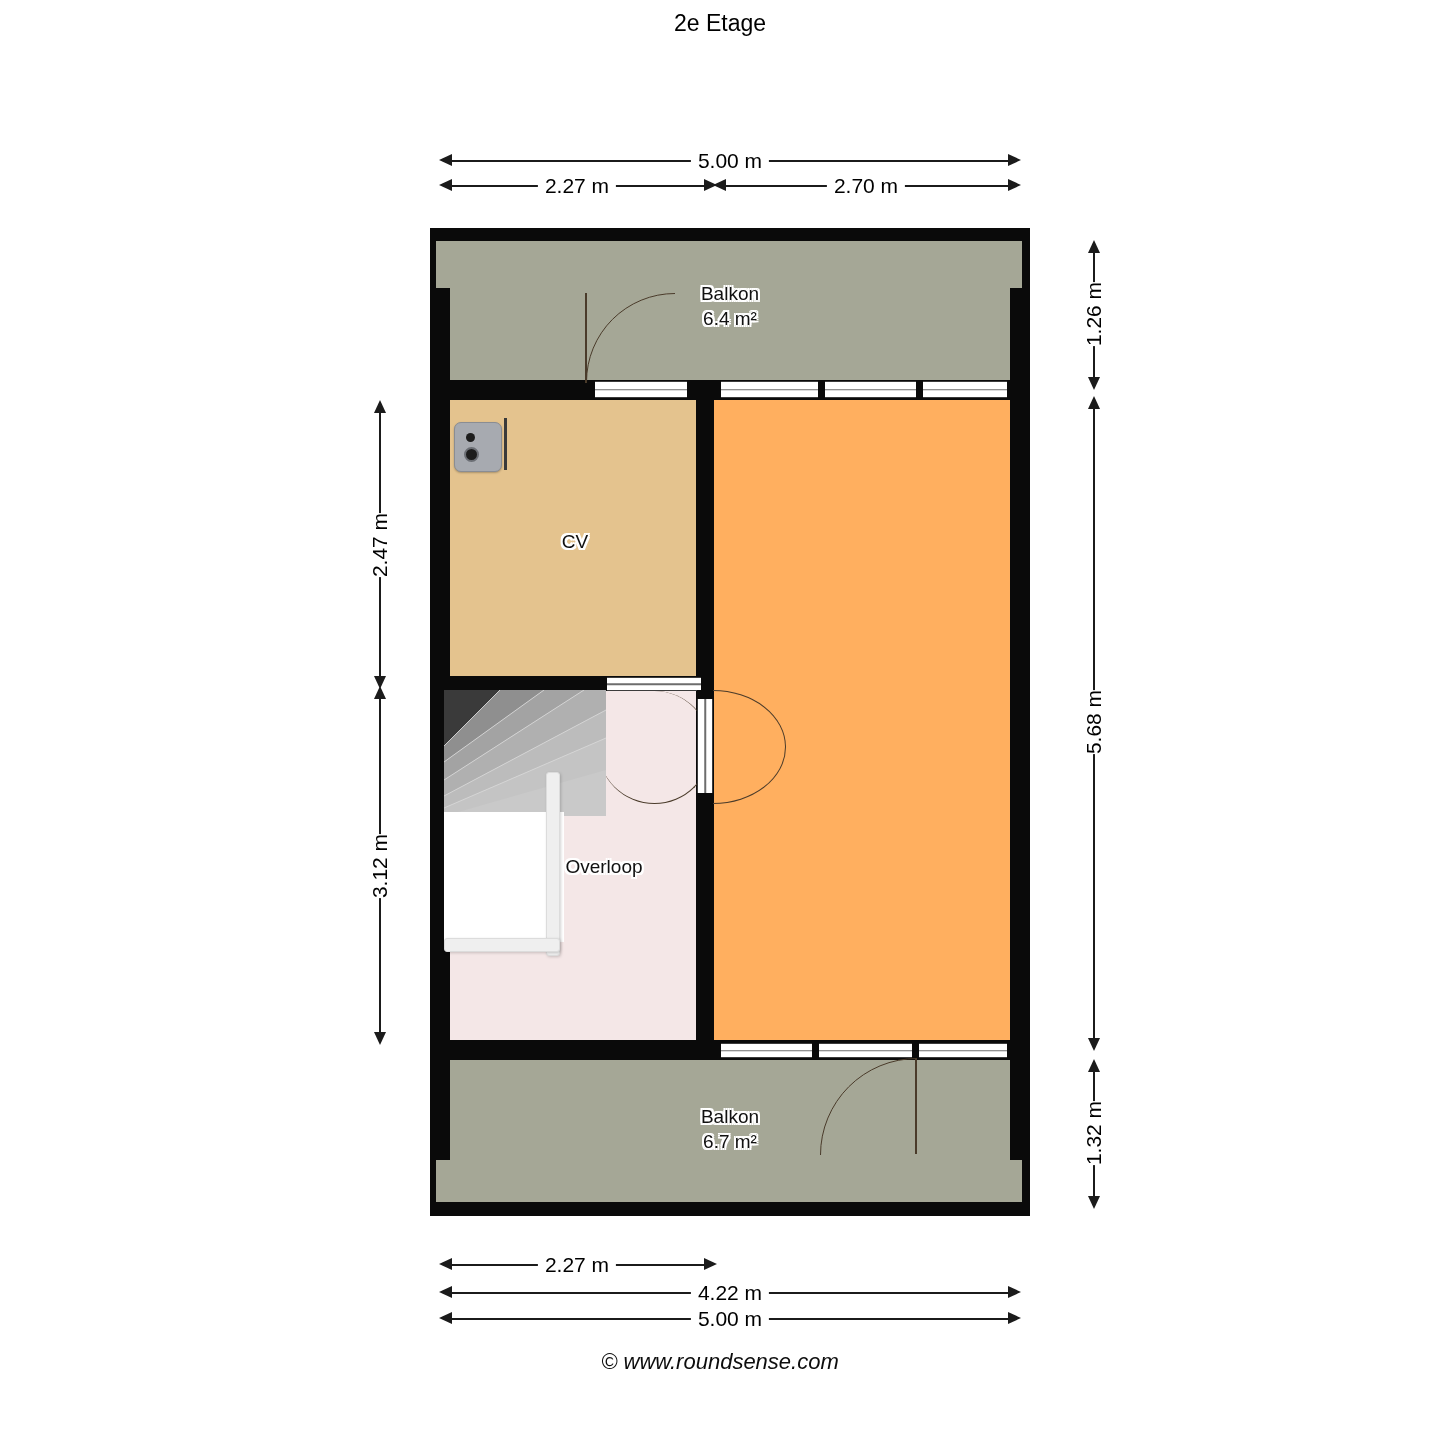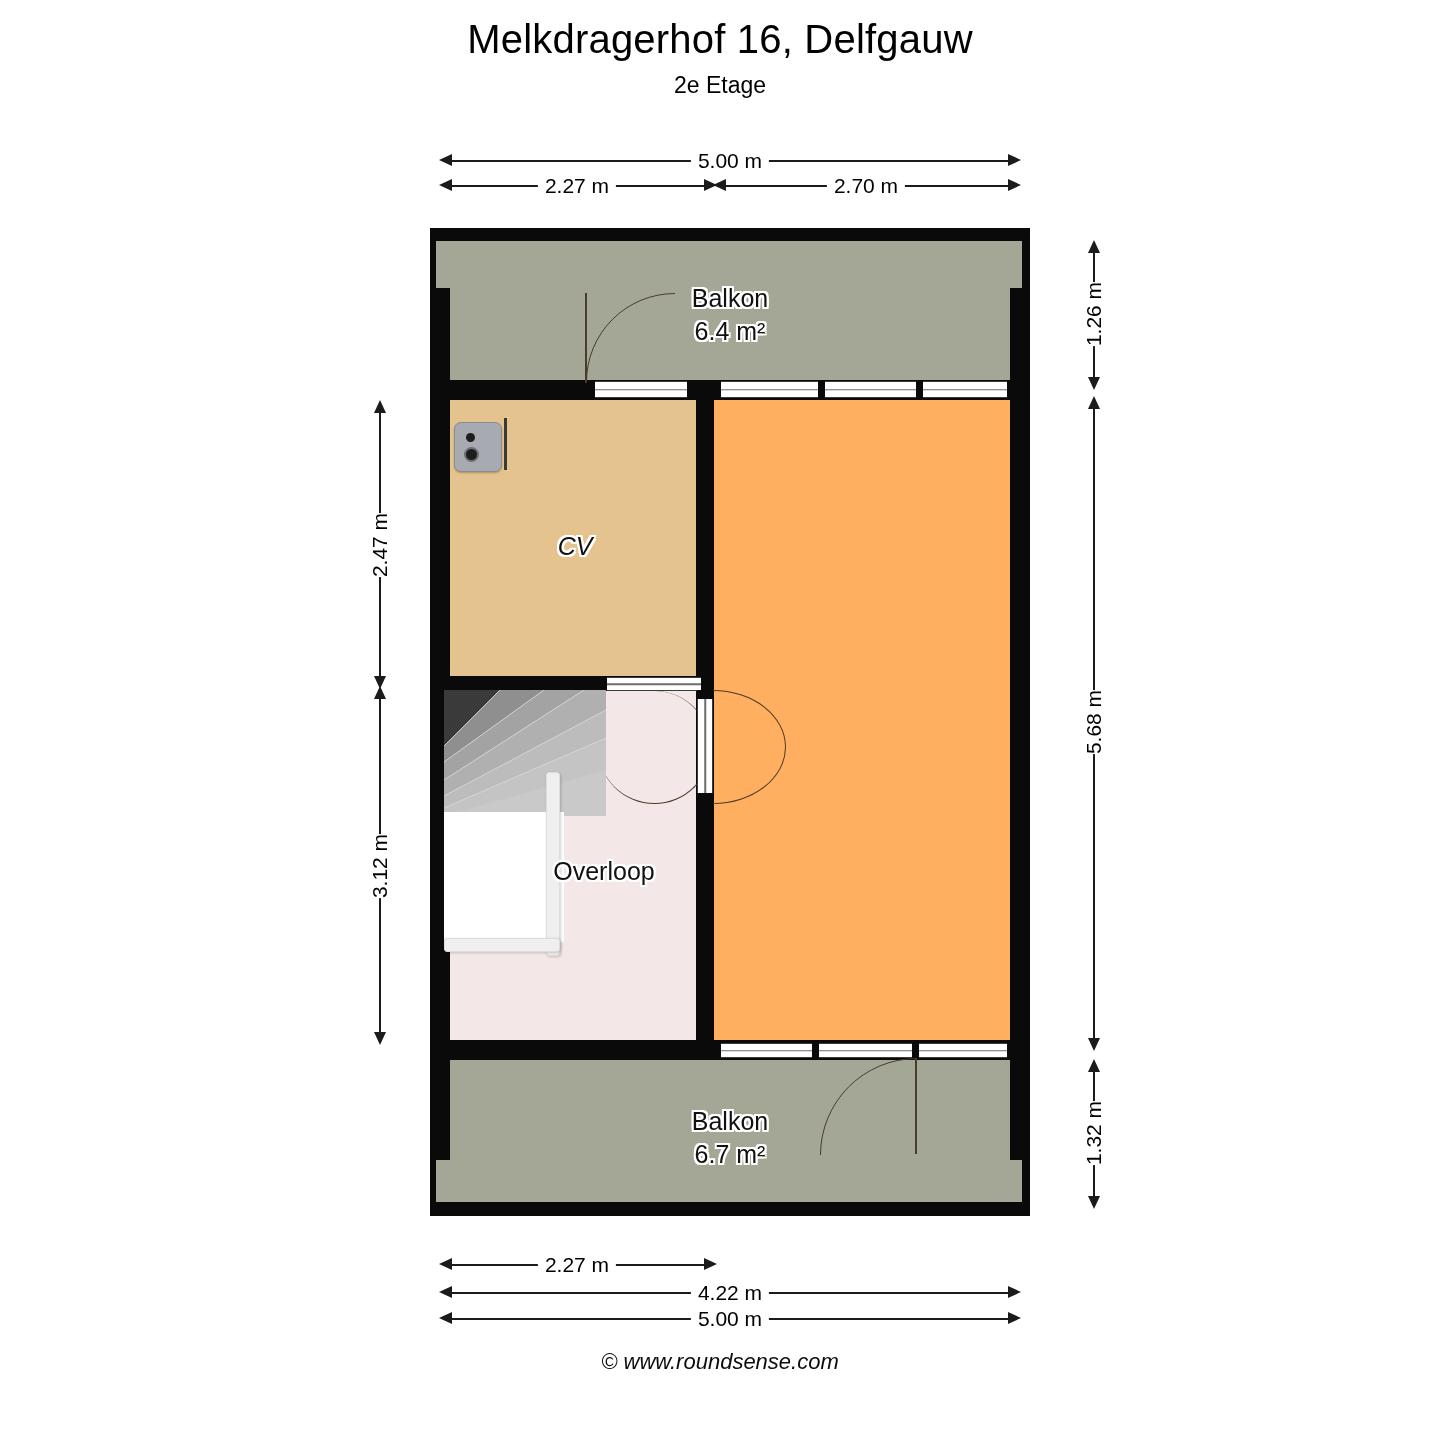--- a/index.html
+++ b/index.html
@@ -32,21 +32,21 @@
 
   
   .wall{position:absolute;background:#0a0a0a;}
   .room{position:absolute;}
   .balcony{background:#a5a796;}
   .cv{background:#e4c38e;}
   .bed{background:#ffaf5f;}
   .hall{background:#f4e7e7;}
 
   .roomLabel{position:absolute;text-align:center;transform:translateX(-50%);
-             font-size:25px;line-height:1.30;color:#111;
+             font-size:19px;line-height:1.30;color:#111;
              text-shadow:-2px 0 #fff,2px 0 #fff,0 -2px #fff,0 2px #fff,
                          -2px -2px #fff,2px -2px #fff,-2px 2px #fff,2px 2px #fff;
              white-space:nowrap;pointer-events:none;}
 
   
   .winH{position:absolute;background:#ffffff;border-top:1.5px solid #3b3b3b;border-bottom:1.5px solid #3b3b3b;box-sizing:border-box;}
   .winH:before{content:"";position:absolute;left:0;right:0;top:50%;height:1.5px;background:#6d6d6d;transform:translateY(-50%);}
   .winV{position:absolute;background:#ffffff;border-left:1.5px solid #3b3b3b;border-right:1.5px solid #3b3b3b;box-sizing:border-box;}
   .winV:before{content:"";position:absolute;top:0;bottom:0;left:50%;width:1.5px;background:#6d6d6d;transform:translateX(-50%);}
   .winStop{position:absolute;background:#0a0a0a;}
@@ -63,21 +63,20 @@
   .boilerDot{position:absolute;border-radius:50%;background:#1d1d1d;}
   .boilerPipe{position:absolute;background:#3a3a3a;}
 
   
   #footer{position:absolute;left:0;width:1440px;text-align:center;font-style:italic;font-size:22px;line-height:1.55;color:#0d0d0d;}
 </style>
 </head>
 <body>
 
 <div id="header">
-  <div id="title">Melkdragerhof 16, Delfgauw</div>
   <div id="subtitle">2e Etage</div>
 </div>
 
 <div id="stage">
 
   <div>
     <div class="dimH" style="left:452px;top:160px;width:556px;"></div>
     <div class="arw arwL" style="left:439px;top:154px;"></div>
     <div class="arw arwR" style="left:1008px;top:154px;"></div>
     <div class="dimLabH" style="left:730px;top:161px;">5.00 m</div>
@@ -223,21 +222,21 @@
     <div class="boilerDot" style="left:11px;top:10px;width:9px;height:9px;"></div>
     <div class="boilerDot" style="left:11px;top:26px;width:11px;height:11px;border:2px solid #6c6f75;box-sizing:content-box;left:9px;top:24px;"></div>
   </div>
   <div class="boilerPipe" style="left:504px;top:418px;width:3px;height:52px;"></div>
 
   <div class="roomLabel" style="left:730px;top:282px;">
     <div>Balkon</div>
     <div>6.4 m²</div>
   </div>
 
-  <div class="roomLabel" style="left:575px;top:530px;font-style:italic;">
+  <div class="roomLabel" style="left:575px;top:530px;">
     <div>CV</div>
   </div>
 
 
   <div class="roomLabel" style="left:604px;top:855px;">
     <div>Overloop</div>
   </div>
 
   <div class="roomLabel" style="left:730px;top:1105px;">
     <div>Balkon</div>

